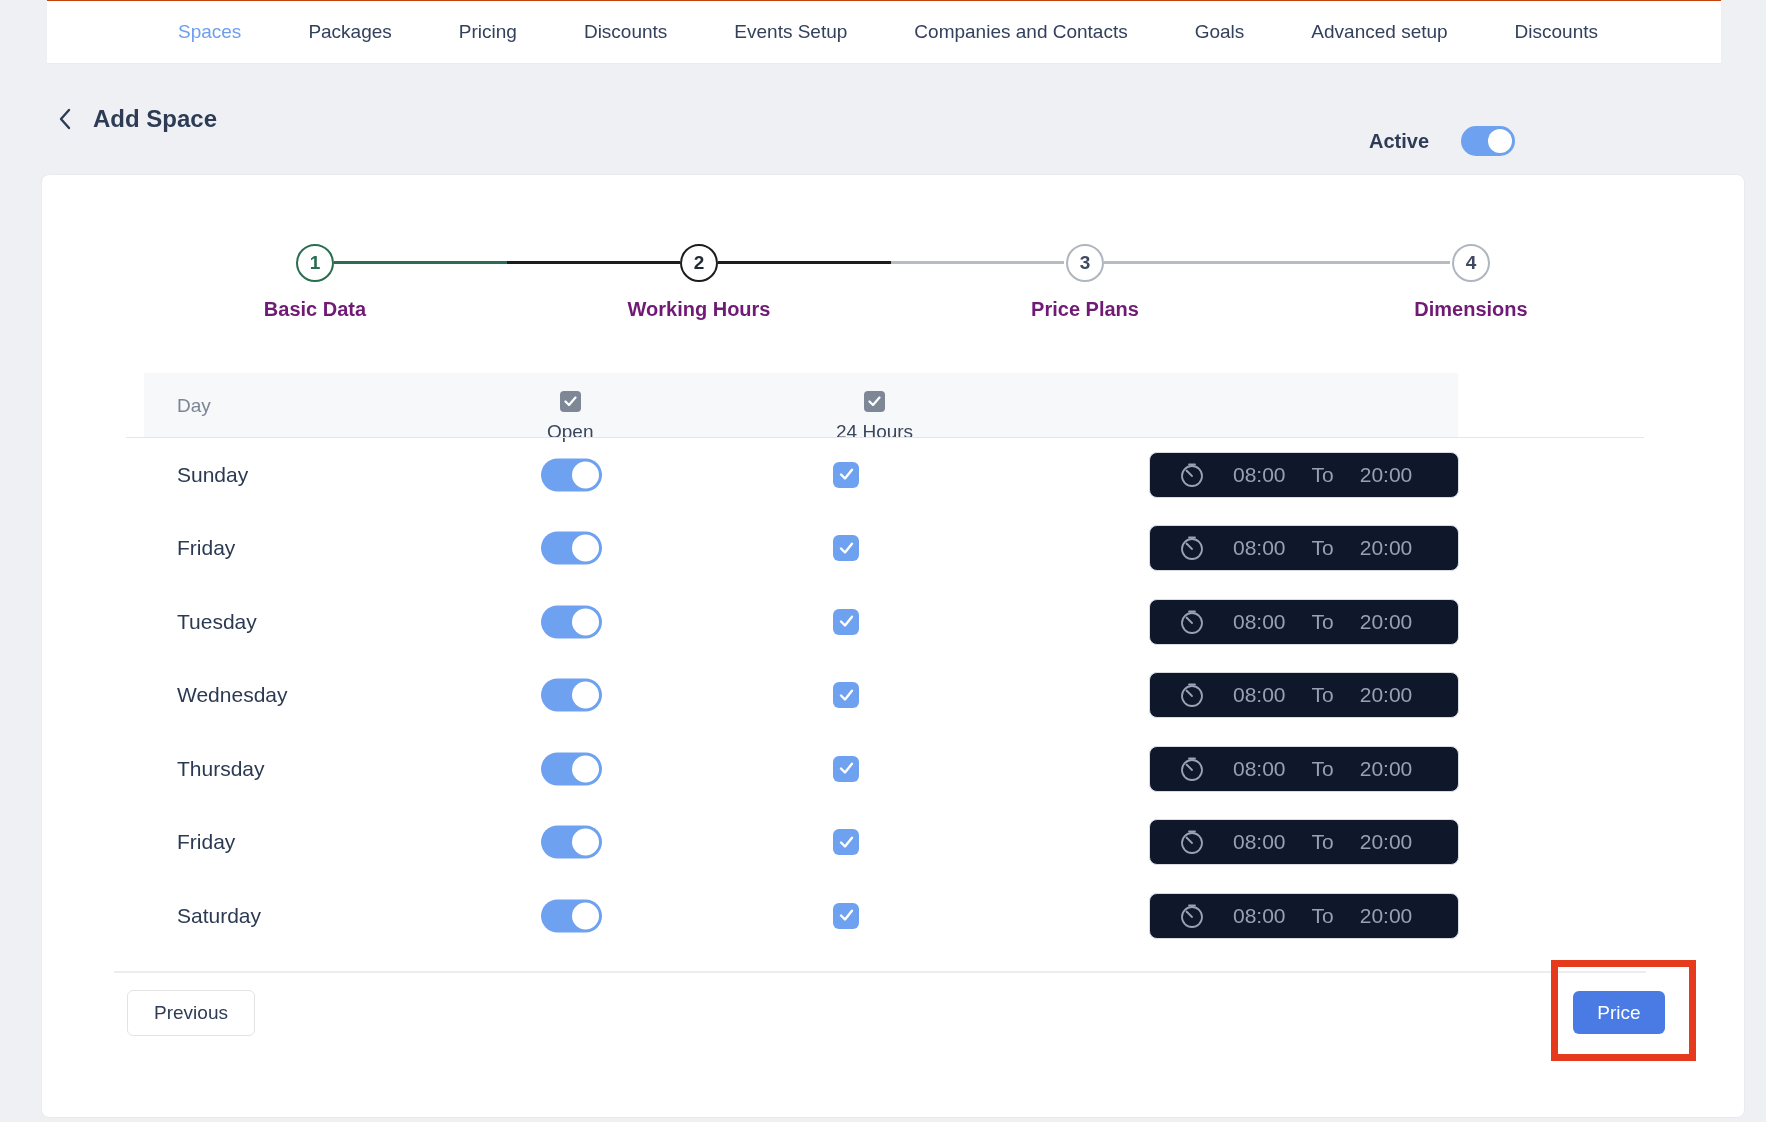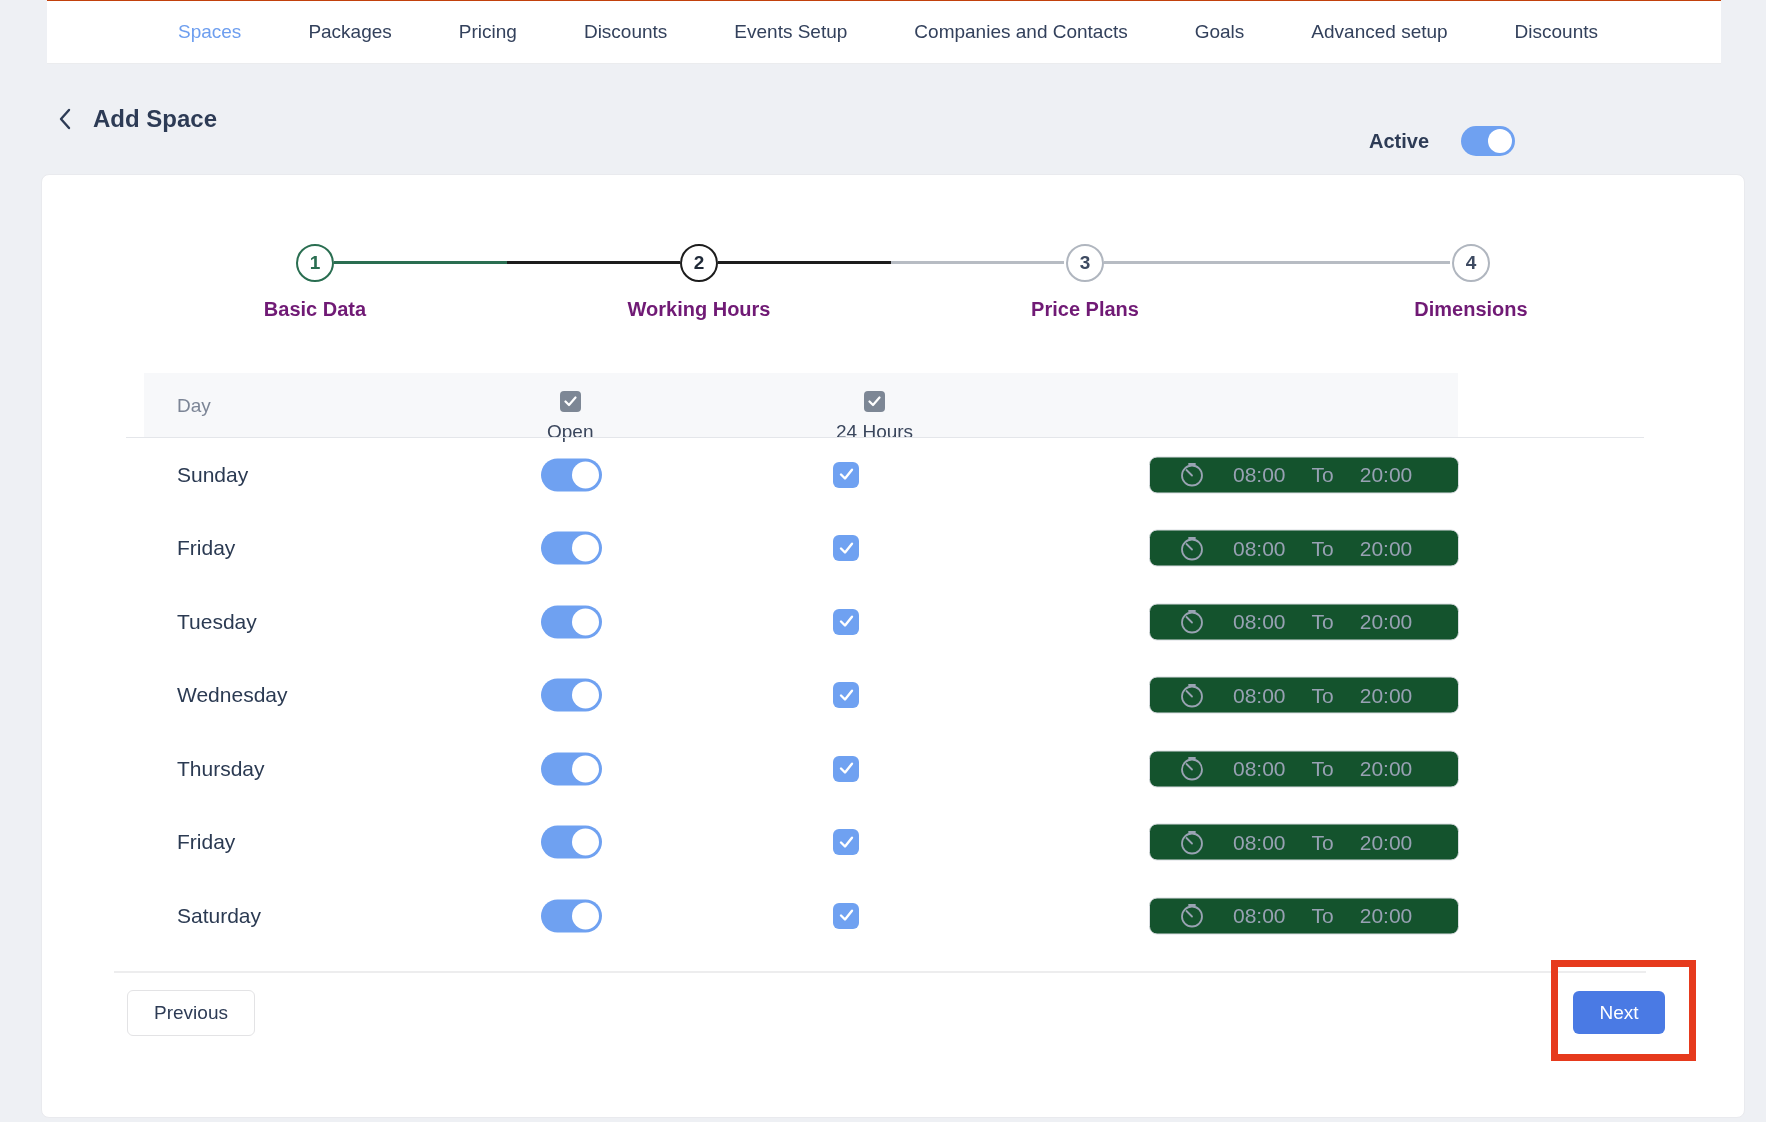--- a/index.html
+++ b/index.html
@@ -115,22 +115,22 @@
   .tbody { position:absolute; left:0; top:65px; width:1518px; }
   .trow { position:relative; width:1518px; height:73.5px; }
   .trow .day {
     position:absolute; left:51px; top:50%; transform:translateY(-50%);
     font-size:21px; color:#2b3a52;
   }
   .trow .toggle { position:absolute; left:415px; top:50%; transform:translateY(-50%); }
   .trow .cb { position:absolute; left:707px; top:50%; transform:translateY(-50%); }
   .time-input {
     position:absolute; left:1023px; top:50%; transform:translateY(-50%);
-    width:310px; height:37px; border-radius:8px;
-    background:#14532d; border:1px solid #d9dce1;
+    width:310px; height:46px; border-radius:8px;
+    background:#0f172a; border:1px solid #d9dce1;
     display:flex; align-items:center; padding-left:27px; gap:26px;
     font-size:21px; color:#98a1b3; cursor:pointer;
   }
   .clock { flex:none; }
 
   
   .footer-divider {
     position:absolute; left:72px; top:796px; width:1532px; height:2px; background:#ededee;
   }
   .btn-previous {
@@ -386,16 +386,16 @@
         <span class="t-from">08:00</span>
         <span class="t-sep">To</span>
         <span class="t-to">20:00</span>
       </div>
     </div>
       </div>
   </div>
 
   <div class="footer-divider"></div>
   <button class="btn-previous">Previous</button>
-  <button class="btn-next">Next</button>
+  <button class="btn-next">Price</button>
   <div class="annotation-rect"></div>
 
 </div>
 
 </body></html>

